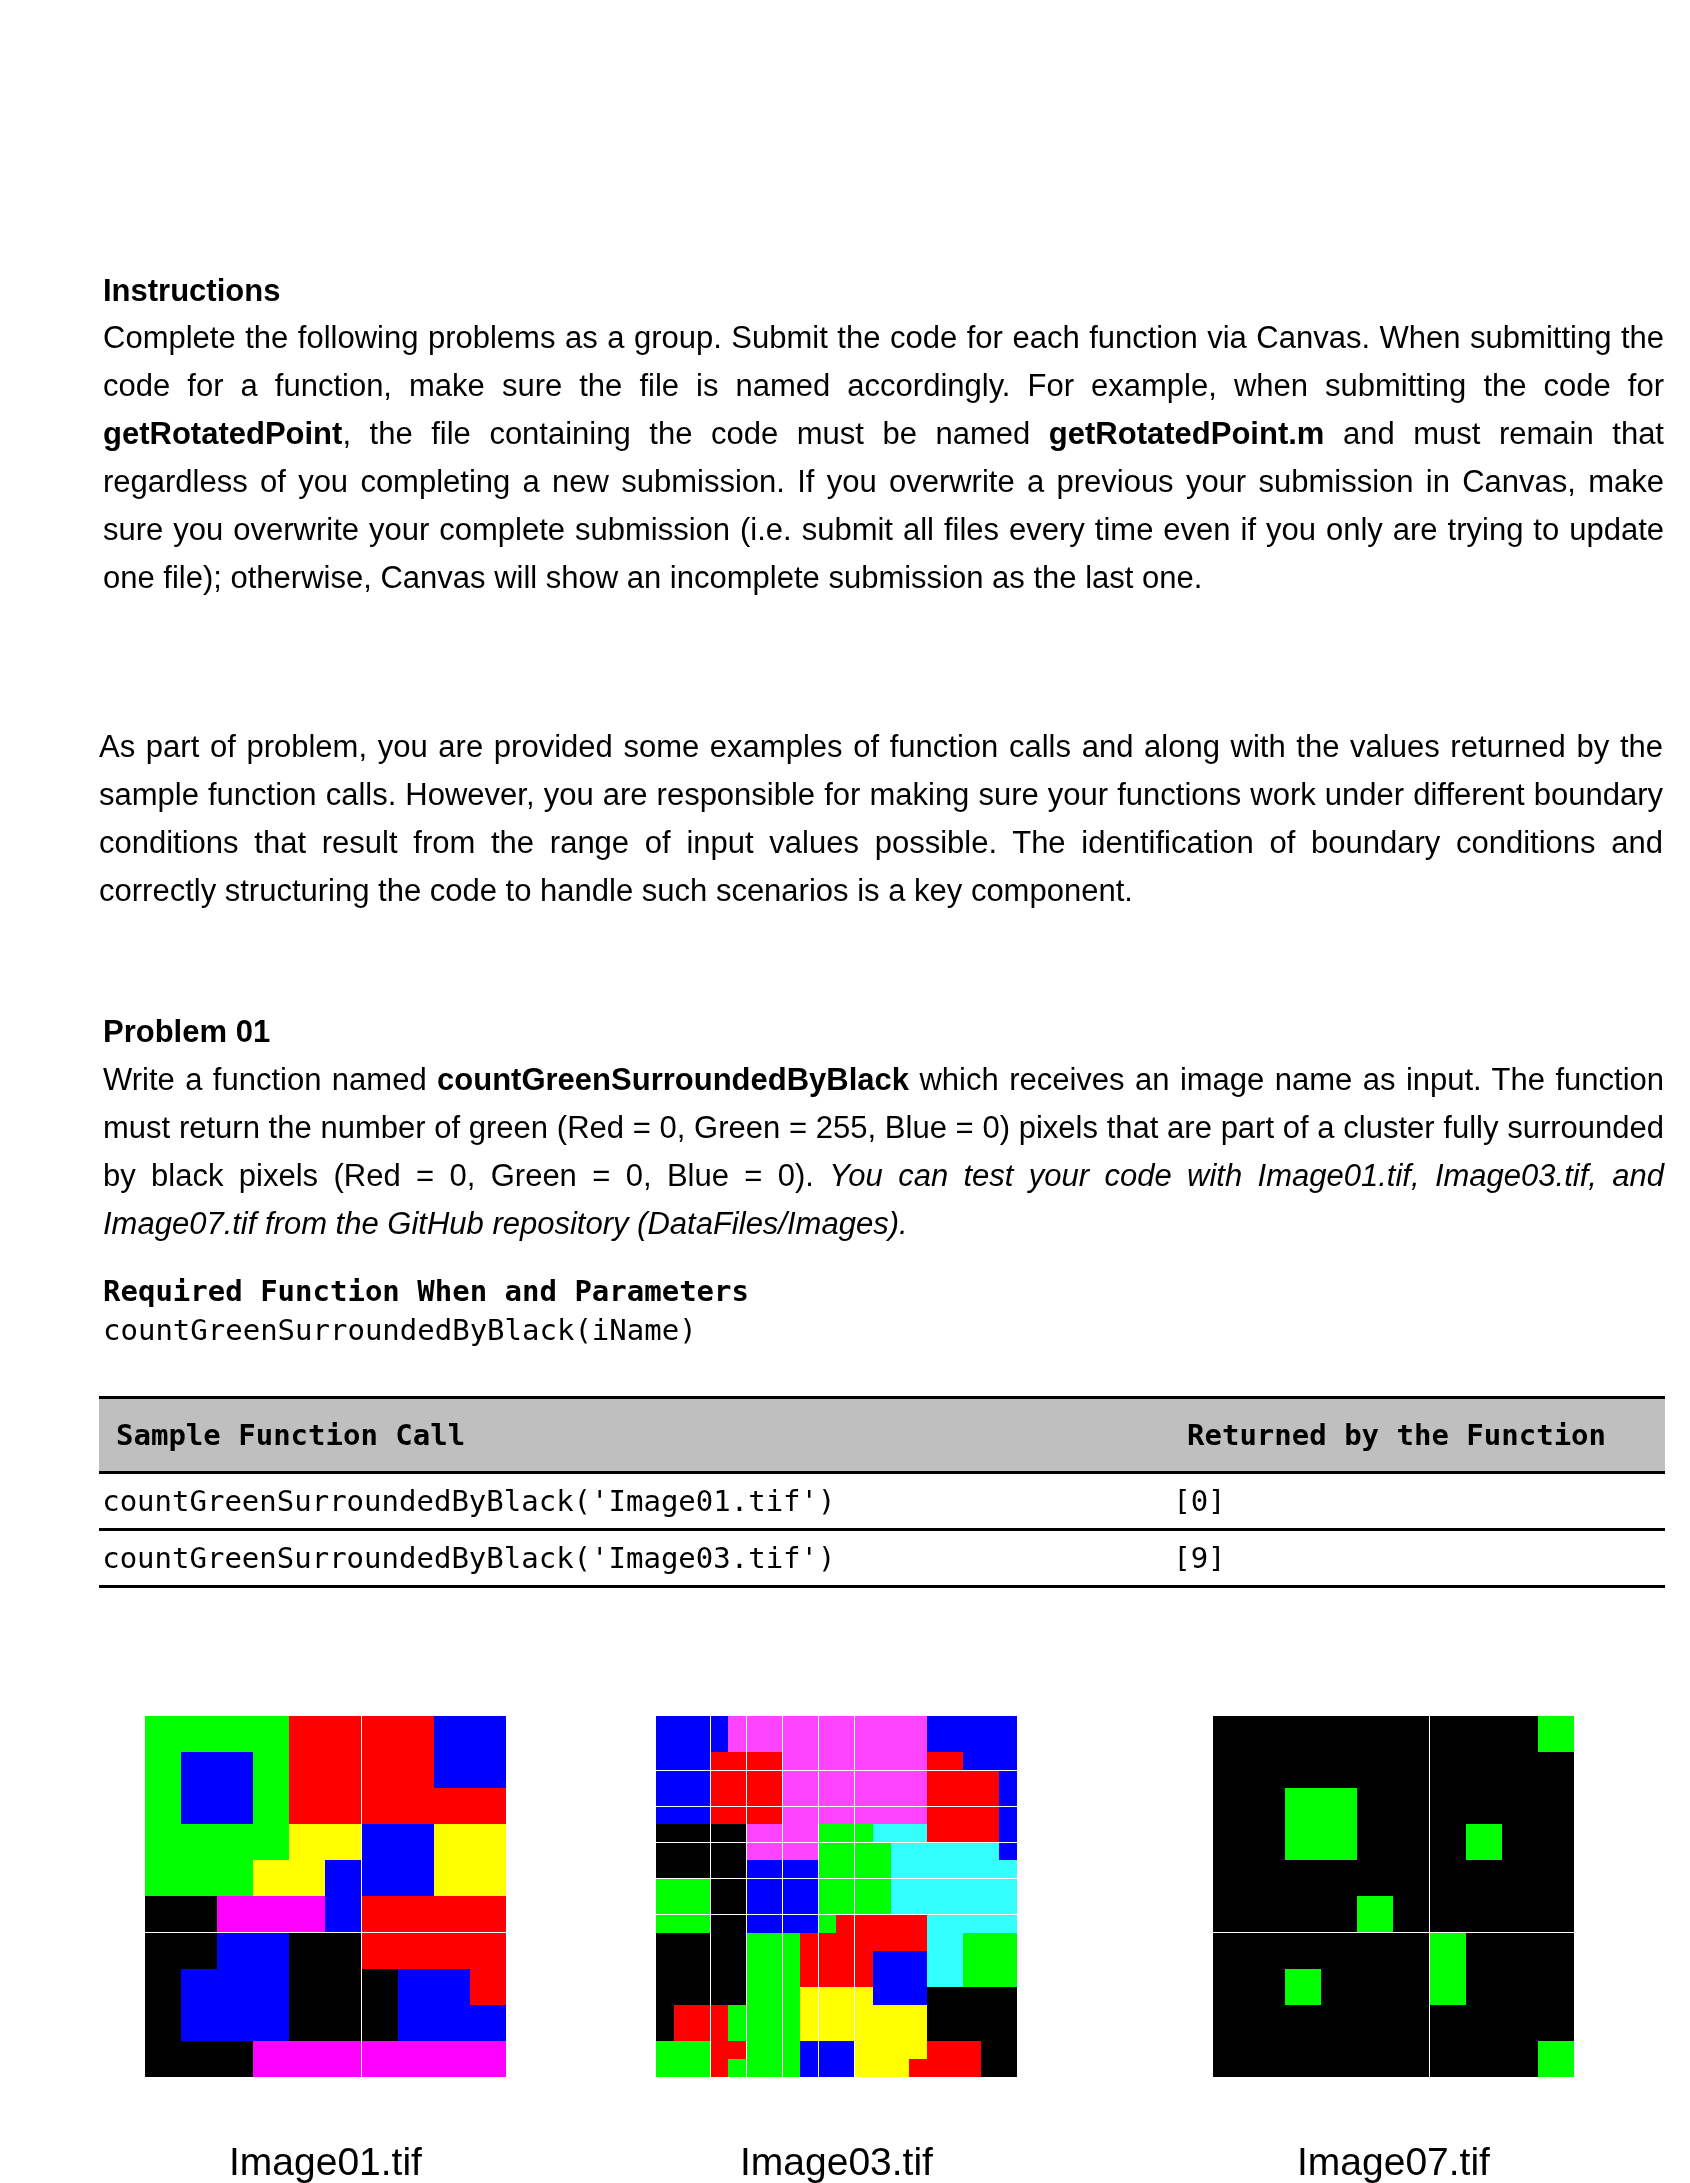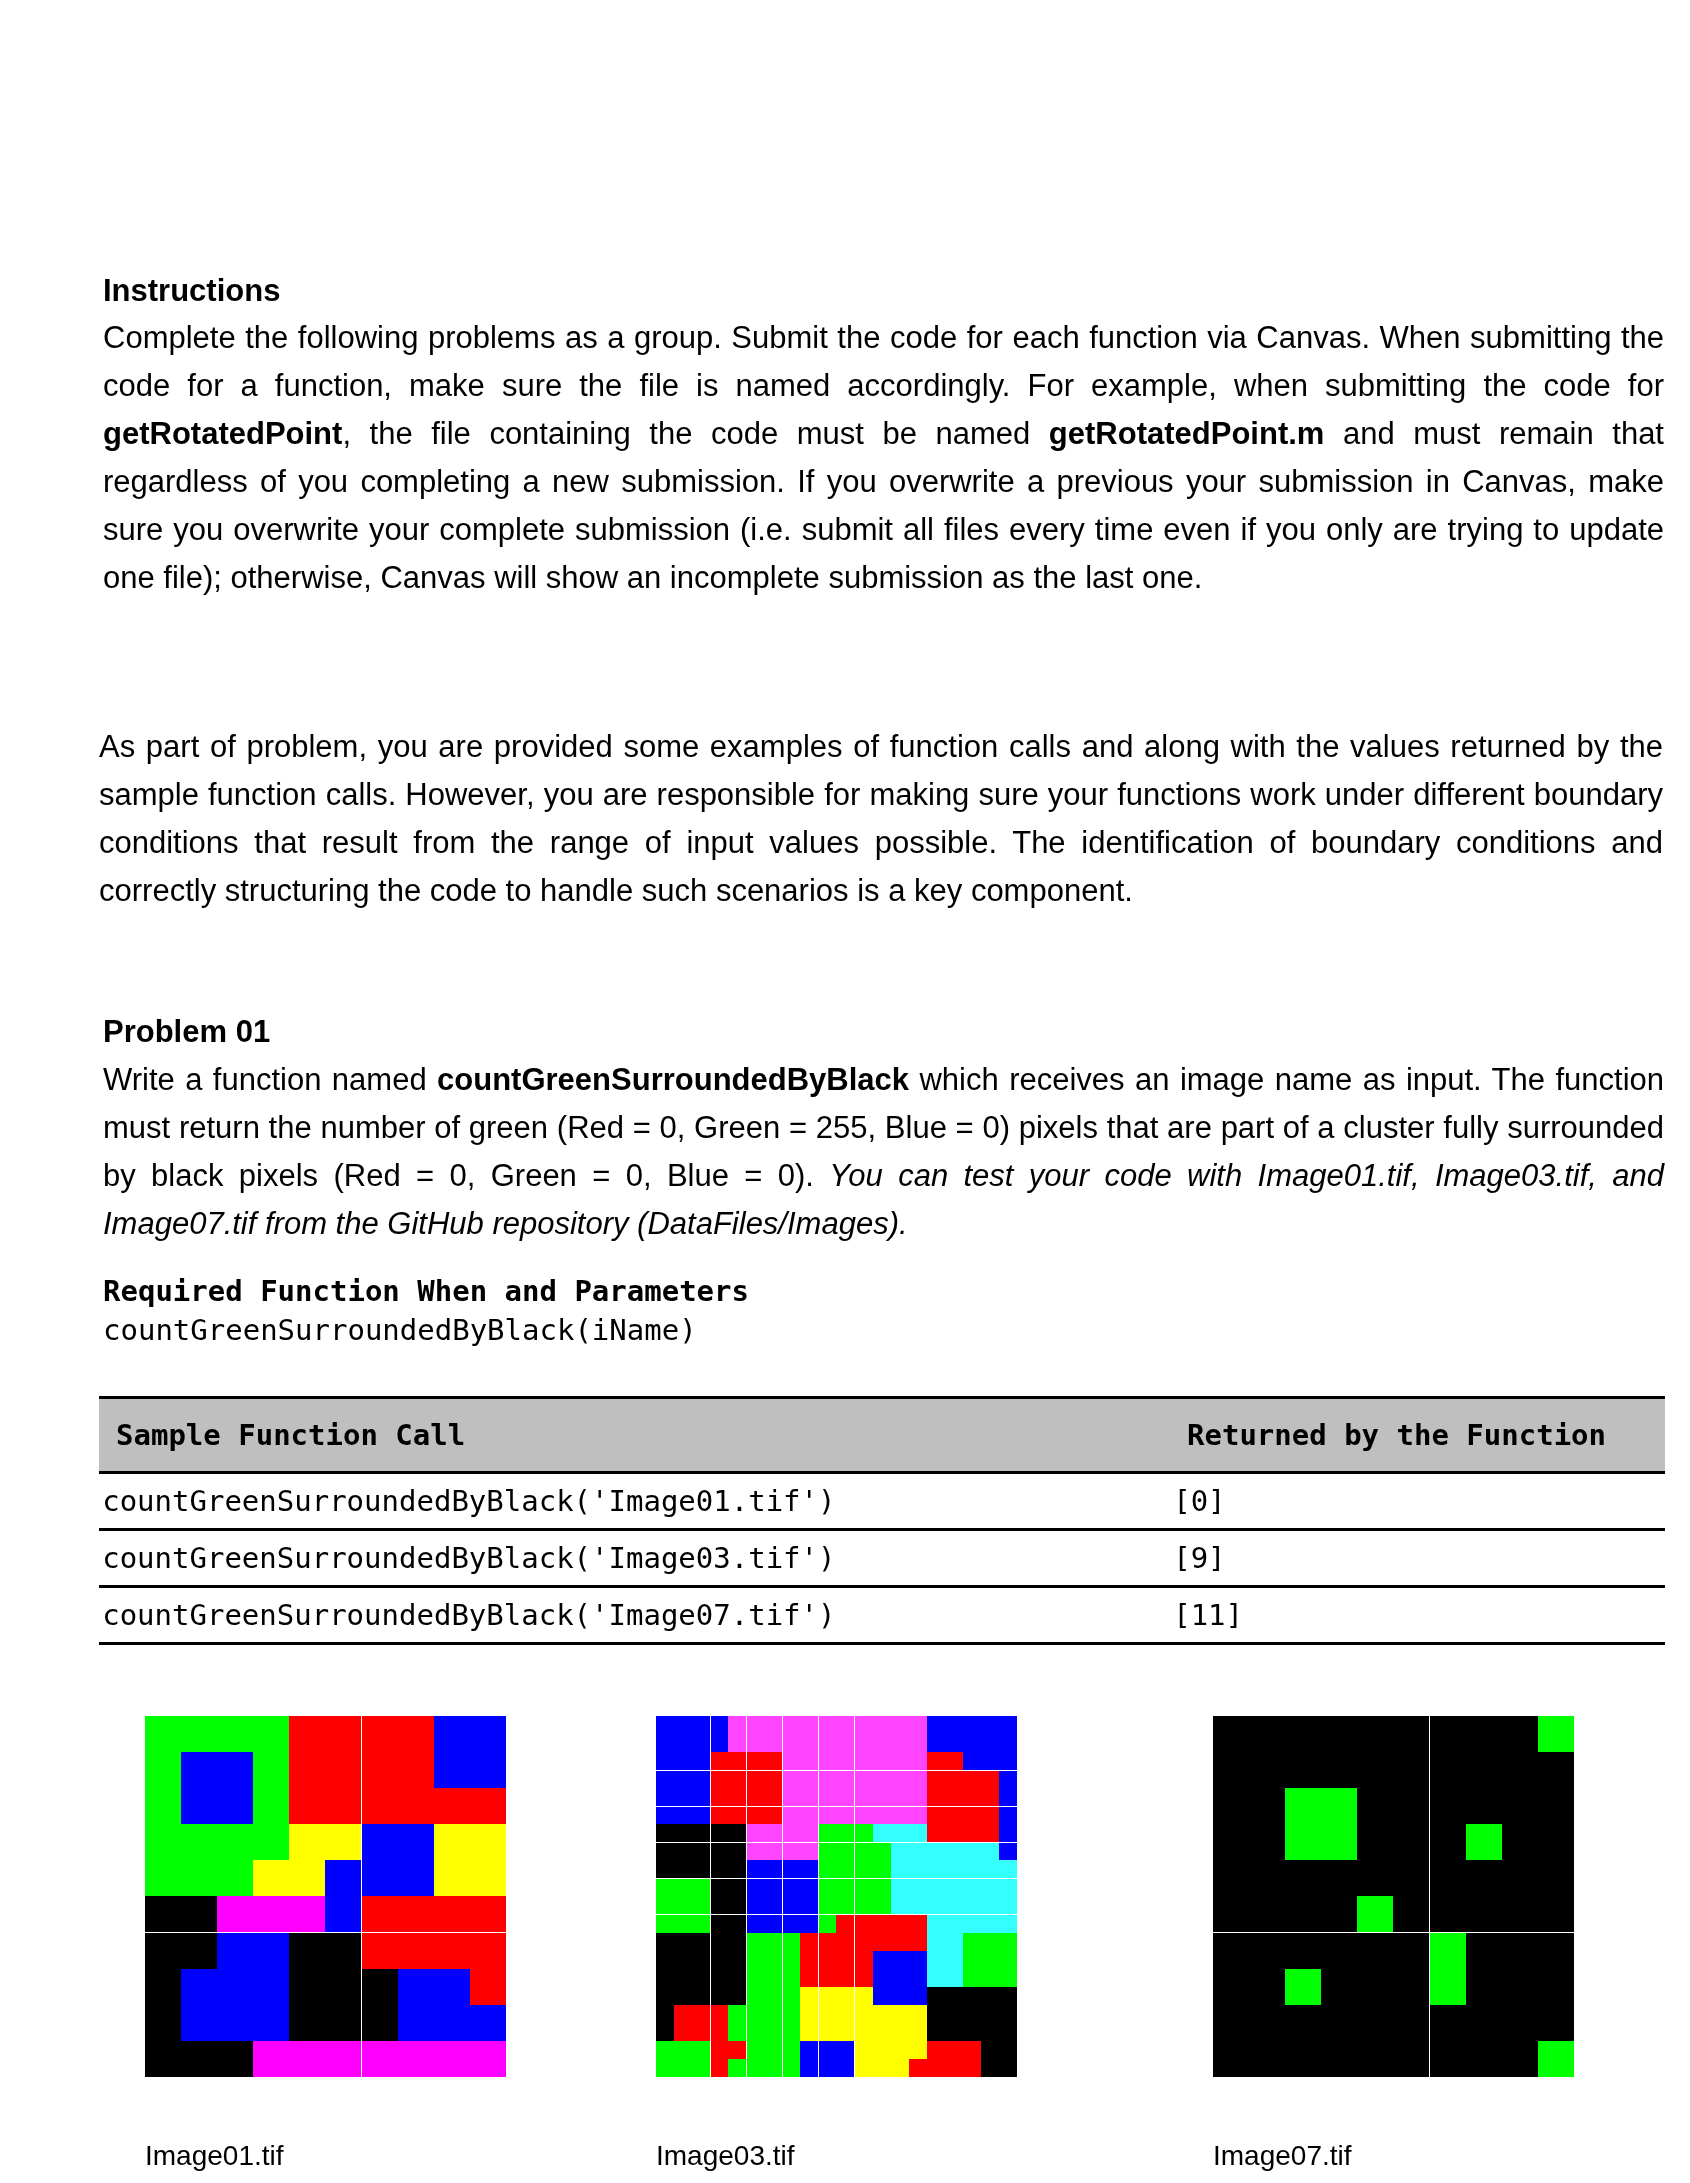--- a/index.html
+++ b/index.html
@@ -46,22 +46,22 @@
   .sample-table td {
     height: 54px; padding: 0 0 0 3.2px; border-bottom: 3.2px solid #000;
   }
   .sample-table .c1 { width: 1054px; }
 
   .grid-img {
     position: absolute; top: 1716px; width: 361px; height: 361px;
   }
   .grid-img .cell { position: absolute; }
   .cap {
-    position: absolute; top: 2140px; width: 361px; 
-    font-family: "Liberation Sans", sans-serif; font-size: 28px;
+    position: absolute; top: 2140px; width: 361px; text-align: center;
+    font-family: "Liberation Sans", sans-serif; font-size: 39px;
   }
 </style>
 </head>
 <body>
 
 <div class="page">
 
 
   <div class="sec-head" style="top:273px;">Instructions</div>
   <div class="para" style="top:314px;"><span>Complete the following problems as a group. Submit the code for each function via Canvas. When submitting the code for a function, make sure the file is named accordingly. For example, when submitting the code for </span><b>getRotatedPoint</b><span>, the file containing the code must be named </span><b>getRotatedPoint.m</b><span> and must remain that regardless of you completing a new submission. If you overwrite a previous your submission in Canvas, make sure you overwrite your complete submission (i.e. submit all files every time even if you only are trying to update one file); otherwise, Canvas will show an incomplete submission as the last one.</span></div>
@@ -82,24 +82,20 @@
       </tr>
     </thead>
     <tbody>
       <tr>
         <td class="c1">countGreenSurroundedByBlack('Image01.tif')</td>
         <td>[0]</td>
       </tr>
       <tr>
         <td class="c1">countGreenSurroundedByBlack('Image03.tif')</td>
         <td>[9]</td>
-      </tr>
-      <tr>
-        <td class="c1">countGreenSurroundedByBlack('Image07.tif')</td>
-        <td>[11]</td>
       </tr>
     </tbody>
   </table>
 
   <div class="grid-img" style="left:145px;">
       <div class="cell" style="left: 0px; top: 0px; width: 36px; height: 36px; background: rgb(0, 255, 0);"></div>
       <div class="cell" style="left: 36px; top: 0px; width: 36px; height: 36px; background: rgb(0, 255, 0);"></div>
       <div class="cell" style="left: 72px; top: 0px; width: 36px; height: 36px; background: rgb(0, 255, 0);"></div>
       <div class="cell" style="left: 108px; top: 0px; width: 36px; height: 36px; background: rgb(0, 255, 0);"></div>
       <div class="cell" style="left: 144px; top: 0px; width: 36px; height: 36px; background: rgb(255, 0, 0);"></div>

